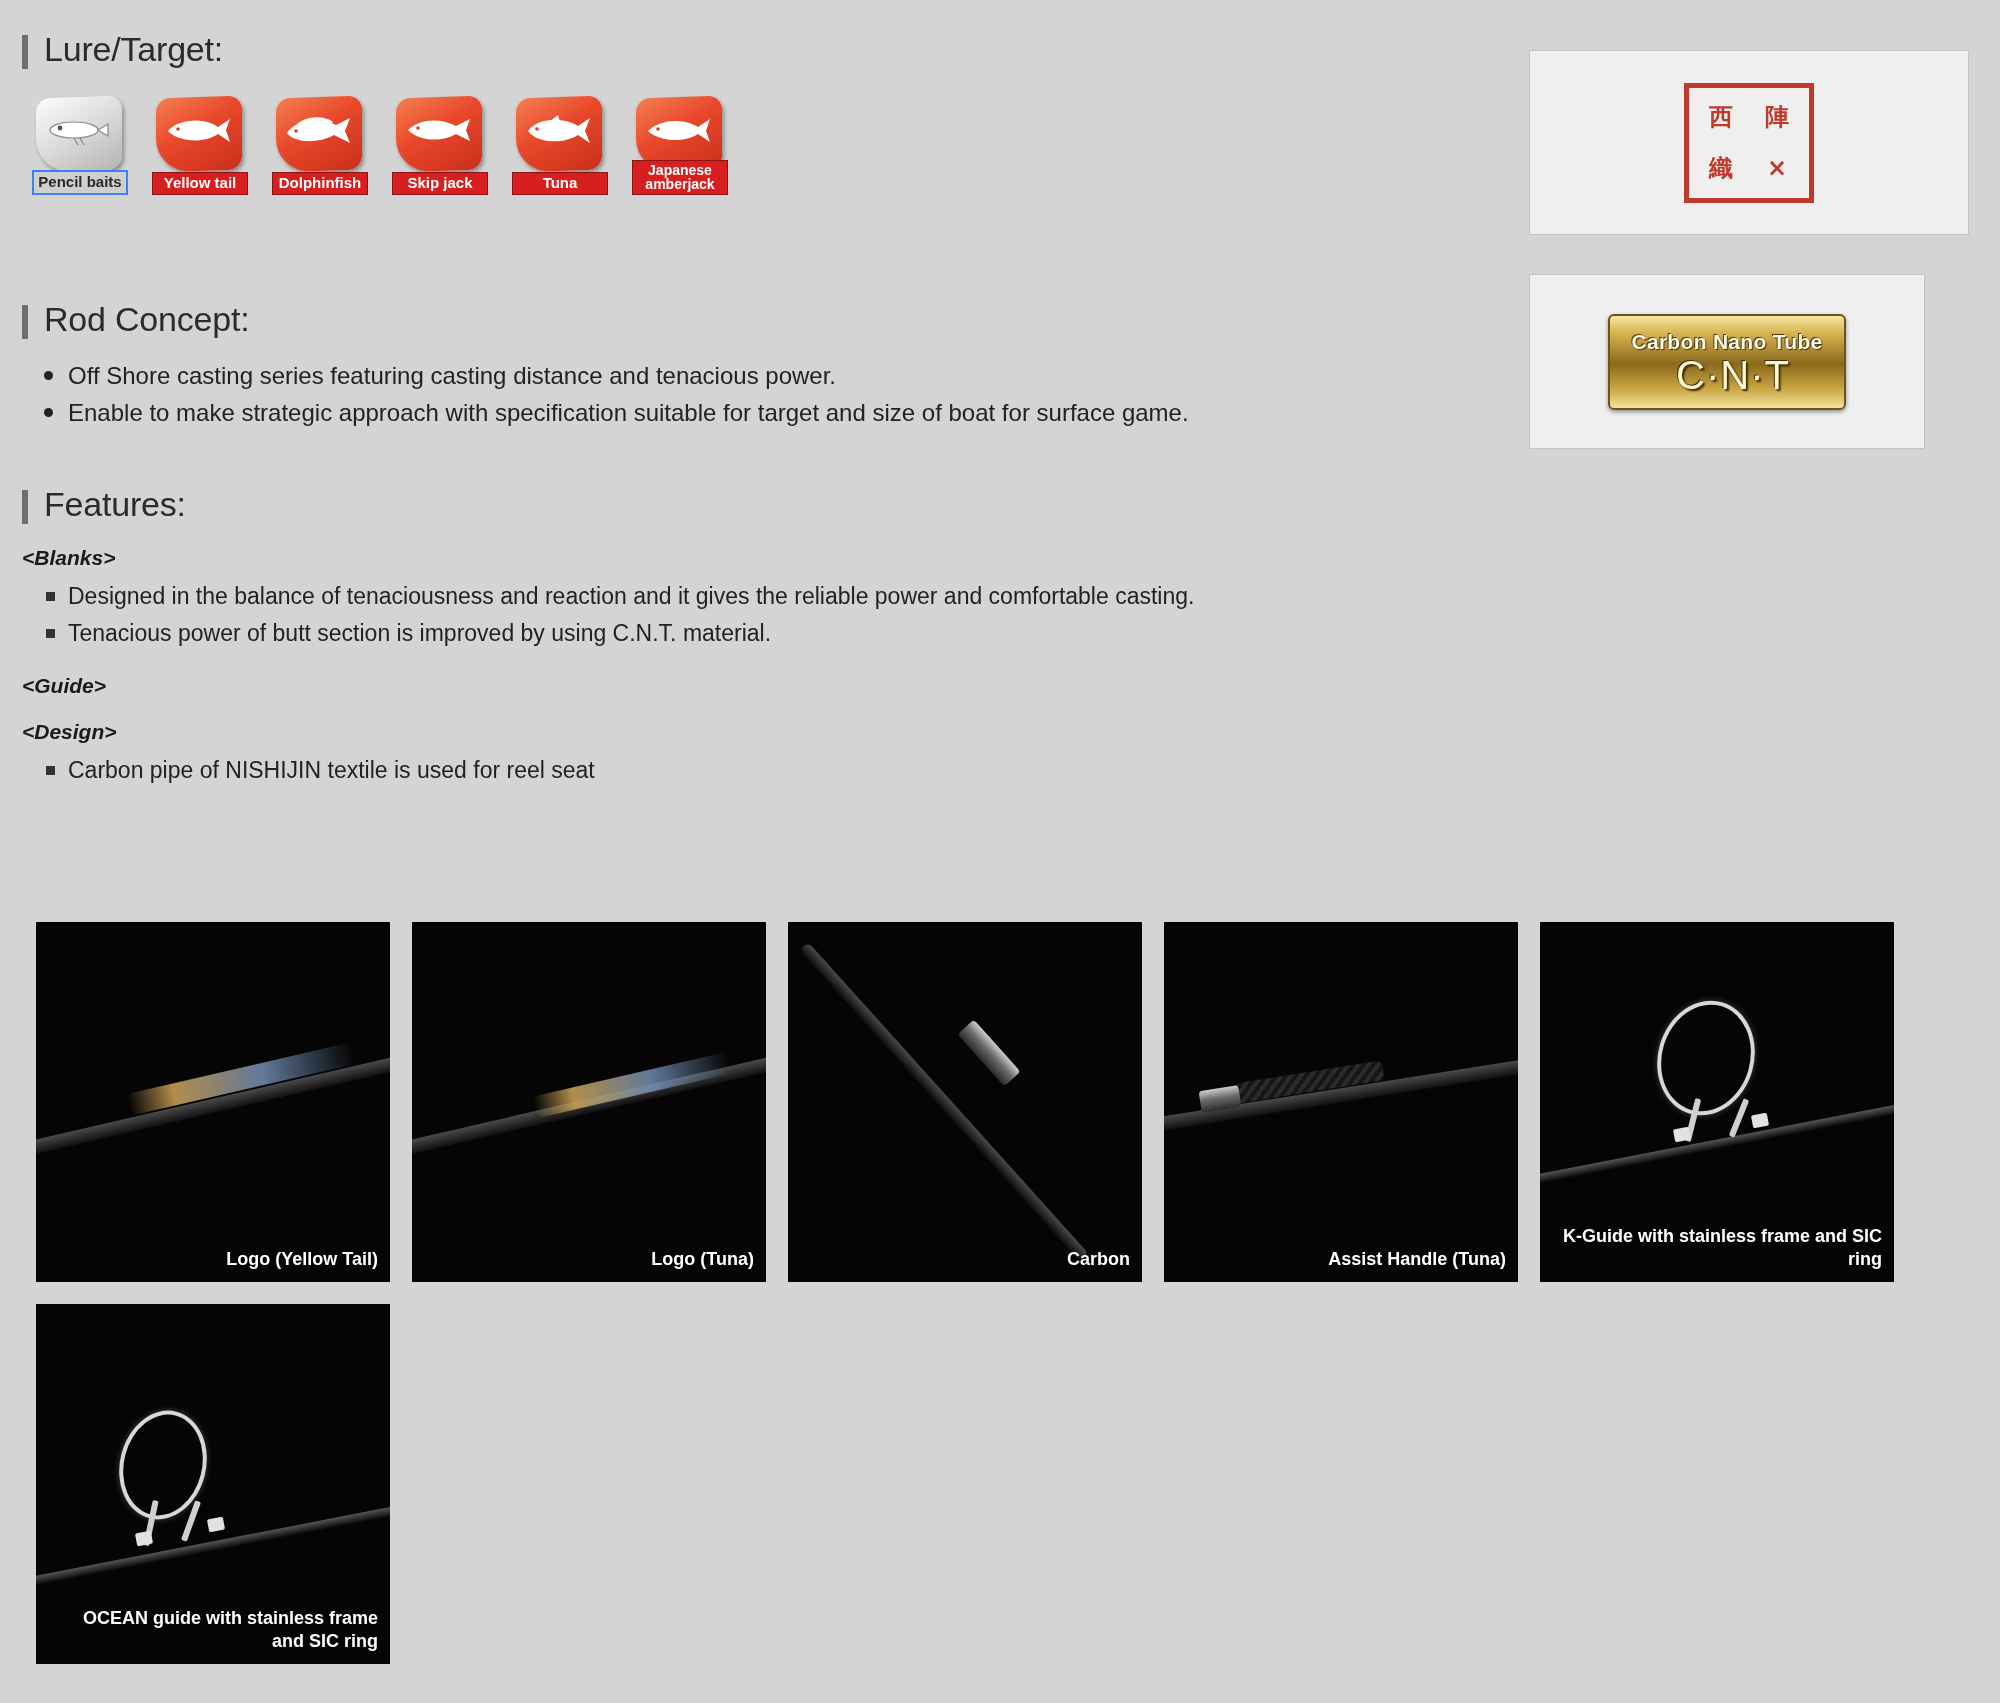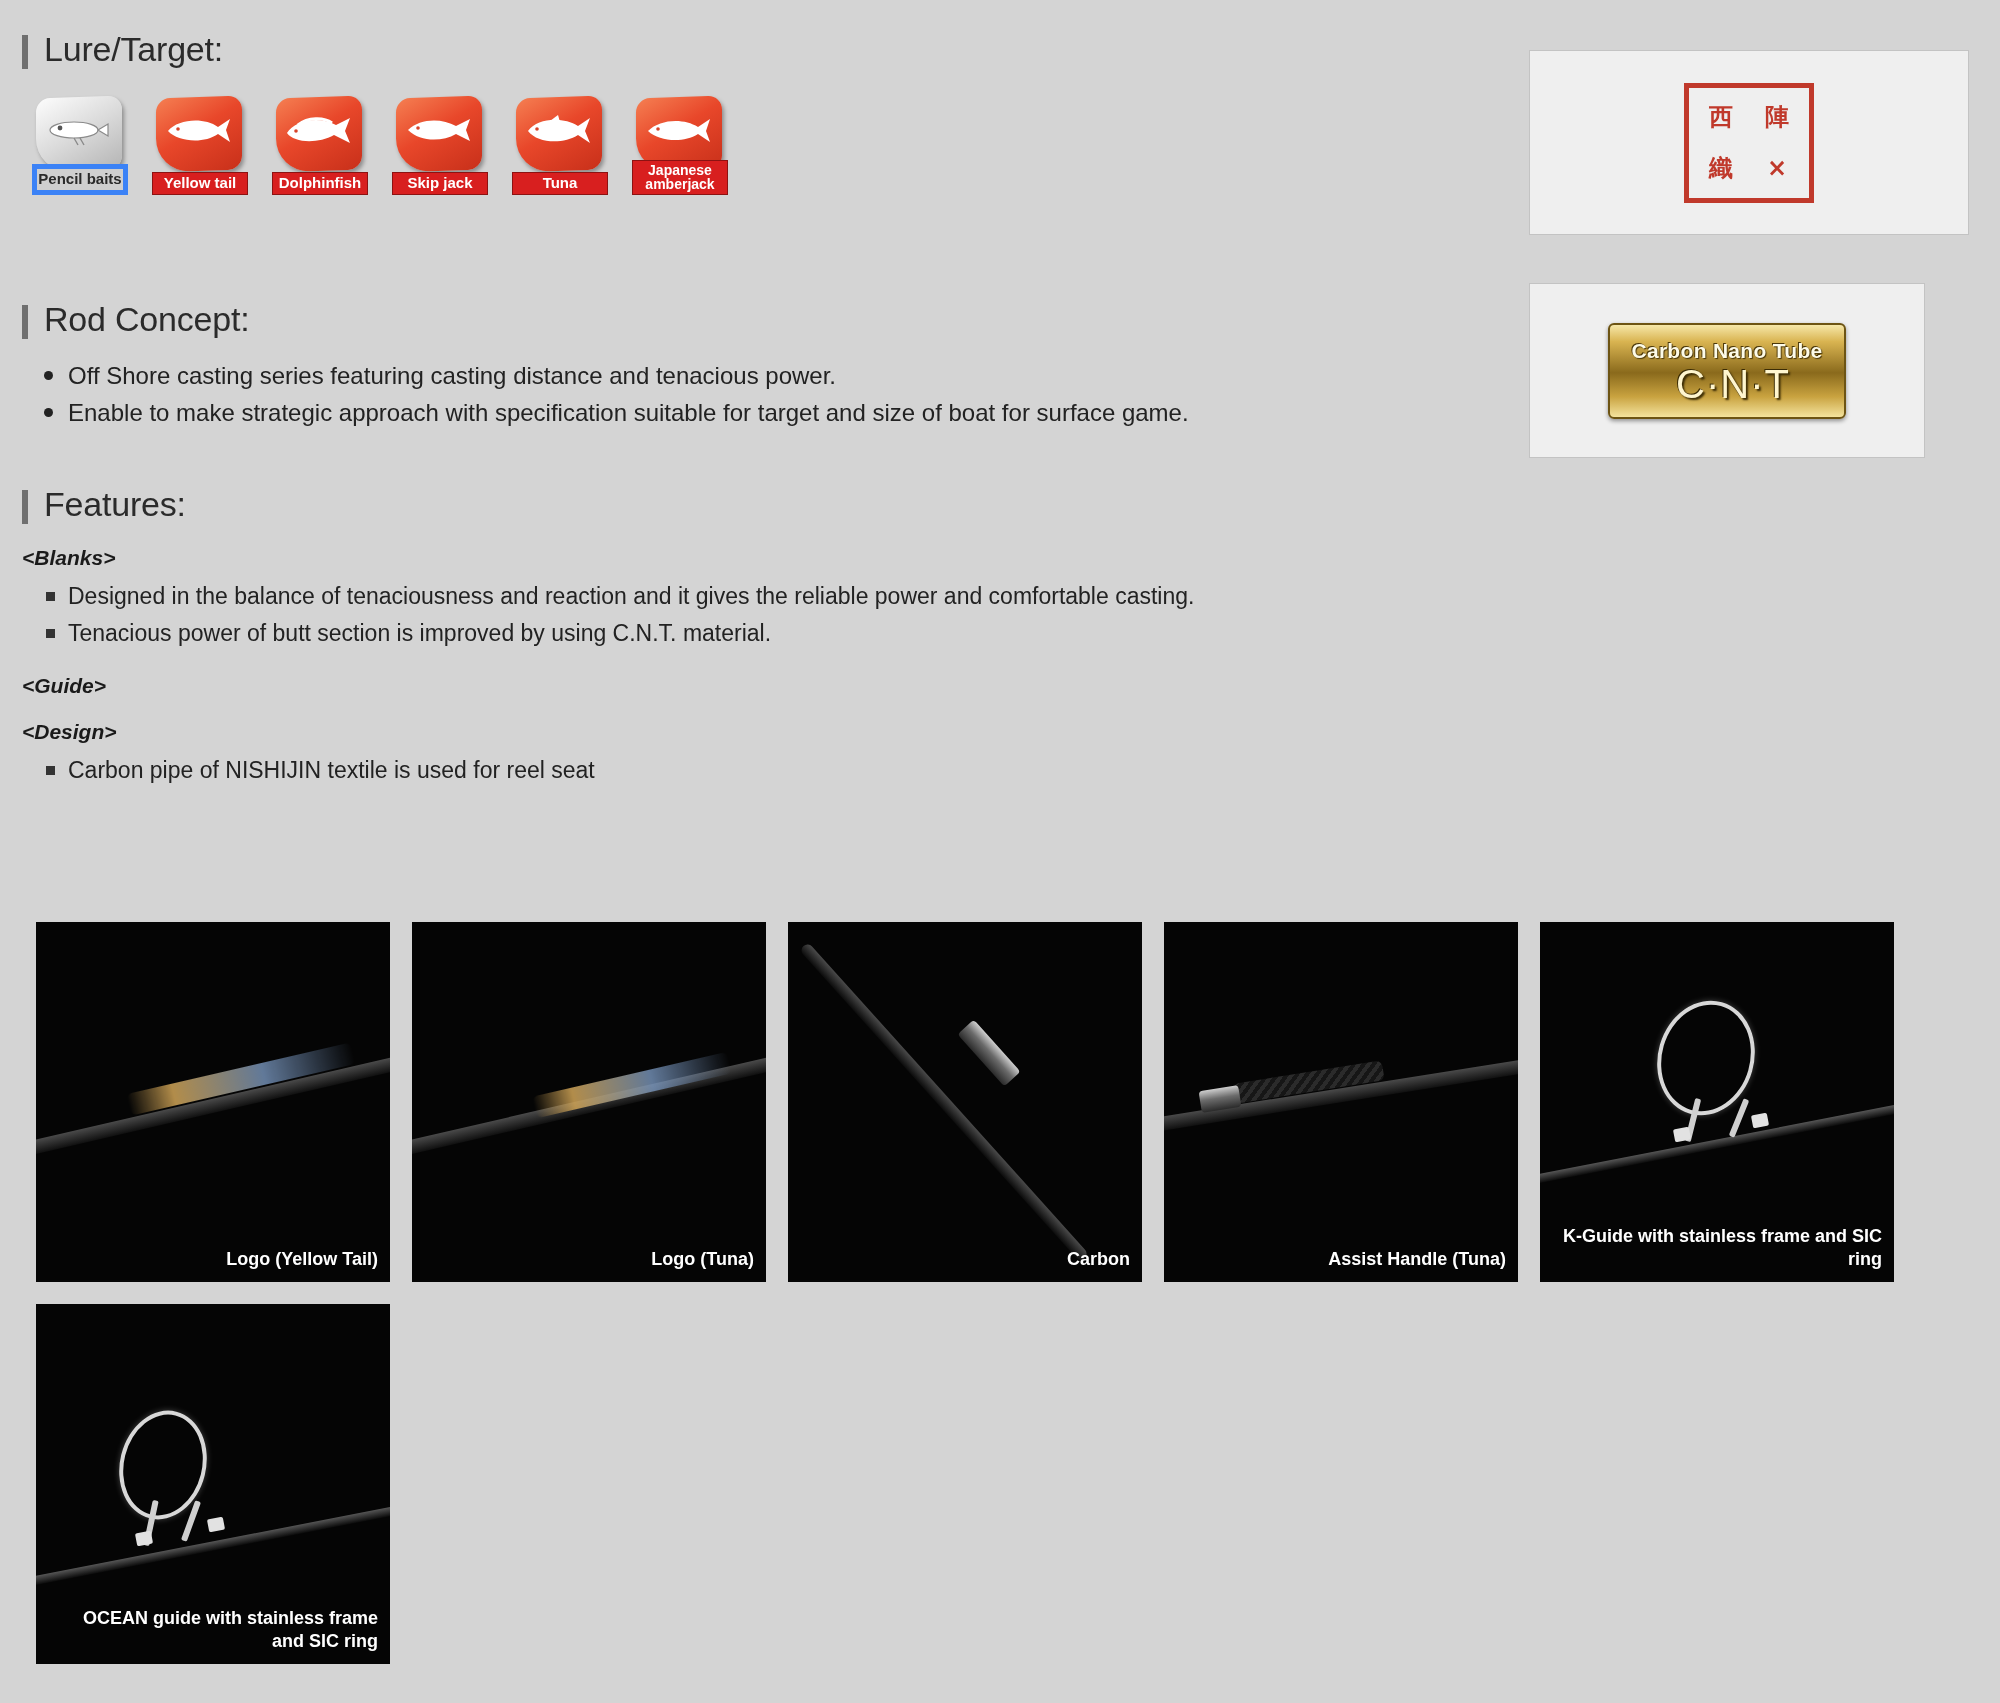--- a/index.html
+++ b/index.html
@@ -93,21 +93,21 @@
     font-weight: 700;
     color: #ffffff;
     background: #d81f1f;
     border: 1px solid #8d1212;
     line-height: 1.05;
     padding: 2px 1px 3px 1px;
   }
   .icon-caption.grey {
     color: #2a2a2a;
     background: #cfcfcf;
-    border: 5px solid #3b82f6;
+    border: 2px solid #3b82f6;
   }
   .icon-caption.two-line { line-height: 1.0; font-size: 14px; }
 
   
   #rod-concept-section {
     position: absolute;
     left: 22px;
     top: 300px;
     width: 1450px;
   }
@@ -173,21 +173,21 @@
   
   .logo-box {
     position: absolute;
     background: #efefef;
     border: 1px solid #c3c3c3;
     display: flex;
     align-items: center;
     justify-content: center;
   }
   #nishijin-logo-box { left: 1529px; top: 50px; width: 440px; height: 185px; }
-  #cnt-logo-box     { left: 1529px; top: 283px; width: 396px; height: 175px; }
+  #cnt-logo-box     { left: 1529px; top: 274px; width: 396px; height: 175px; }
 
   
   .seal {
     width: 130px;
     height: 120px;
     border: 5px solid #c0392b;
     display: grid;
     grid-template-columns: 1fr 1fr;
     padding: 4px;
     gap: 0;

